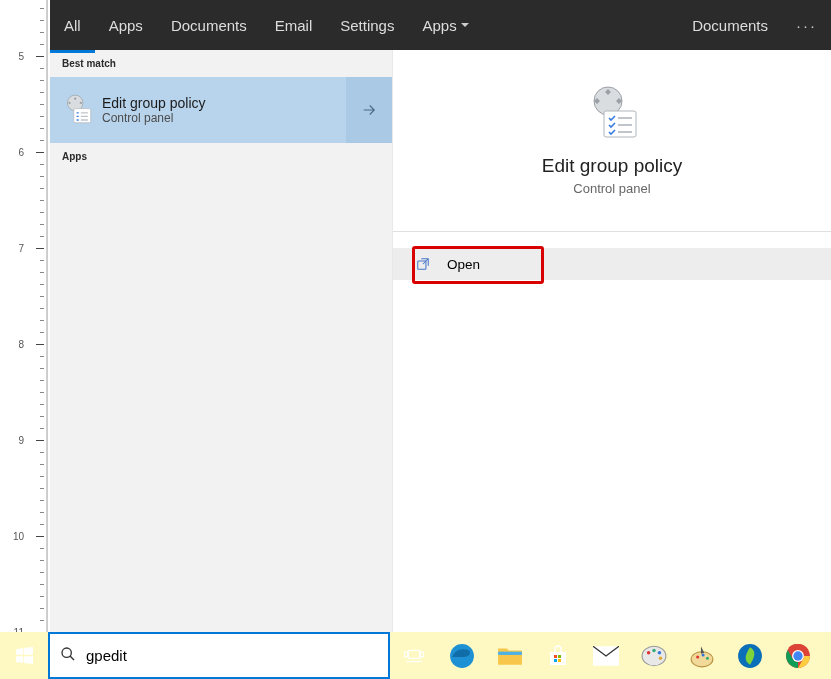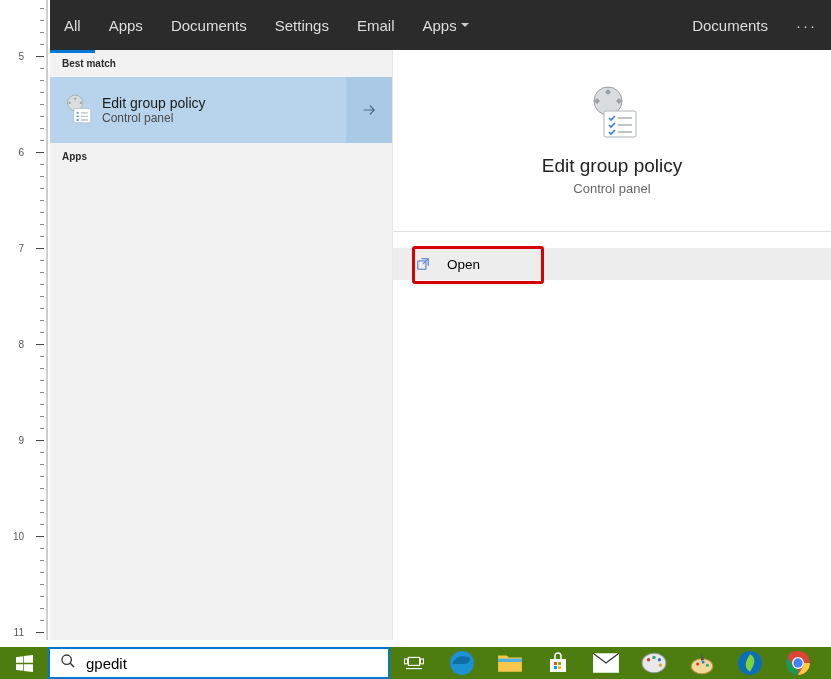--- a/index.html
+++ b/index.html
@@ -53,21 +53,21 @@
     .detail-icon { width: 60px; height: 56px; margin-bottom: 14px; }
     .detail-title { font-size: 19px; color: #222; margin-bottom: 4px; }
     .detail-sub { font-size: 13px; color: #666; }
     .divider { height: 1px; background: #e0e0e0; margin: 10px 0 0; }
     .actions { padding: 16px 0 3px; }
     .action { height: 32px; background: #ededed; display: flex; align-items: center; padding: 0 22px; cursor: pointer; font-size: 13.5px; position: relative; }
     .action .a-icon { width: 16px; height: 16px; margin-right: 16px; display: flex; align-items: center; justify-content: center; }
     .highlight-box { position: absolute; border: 3px solid #d90000; border-radius: 3px; left: 412px; top: 246px; width: 132px; height: 38px; pointer-events: none; }
 
     
-    .taskbar { position: absolute; left: 0; right: 0; bottom: 0; height: 32px; background: #4d7c0f; display: flex; align-items: stretch; }
+    .taskbar { position: absolute; left: 0; right: 0; bottom: 0; height: 47px; background: #fef9c3; display: flex; align-items: stretch; }
     .tb-btn { width: 48px; display: flex; align-items: center; justify-content: center; cursor: pointer; }
     .searchbox { width: 342px; background: #fff; border: 2px solid #0078d7; display: flex; align-items: center; padding: 0 10px; }
     .searchbox .s-icon { margin-right: 10px; }
     .searchbox input { border: none; outline: none; font-size: 15px; flex: 1; background: transparent; }
     .tb-icons { display: flex; align-items: stretch; }
     .tb-icn { width: 48px; display: flex; align-items: center; justify-content: center; cursor: pointer; }
   </style>
 </head>
 <body>
 <div class="frame">
@@ -138,22 +138,22 @@
     <div class="vline"></div>
   </div>
 
   <div class="search-window">
     <div class="tabbar">
       <div class="tab-wrap active">
           <div class="tab">All</div>
         </div>
       <div class="tab">Apps</div>
       <div class="tab">Documents</div>
+      <div class="tab">Email</div>
       <div class="tab">Settings</div>
-      <div class="tab">Email</div>
       <div class="tab">
           <span>Apps</span>
           <span class="caret-down"></span>
         </div>
       <div class="tab-spacer"></div>
       <div class="tab">Documents</div>
       <div class="more-dots">···</div>
     </div>
 
     <div class="content">

